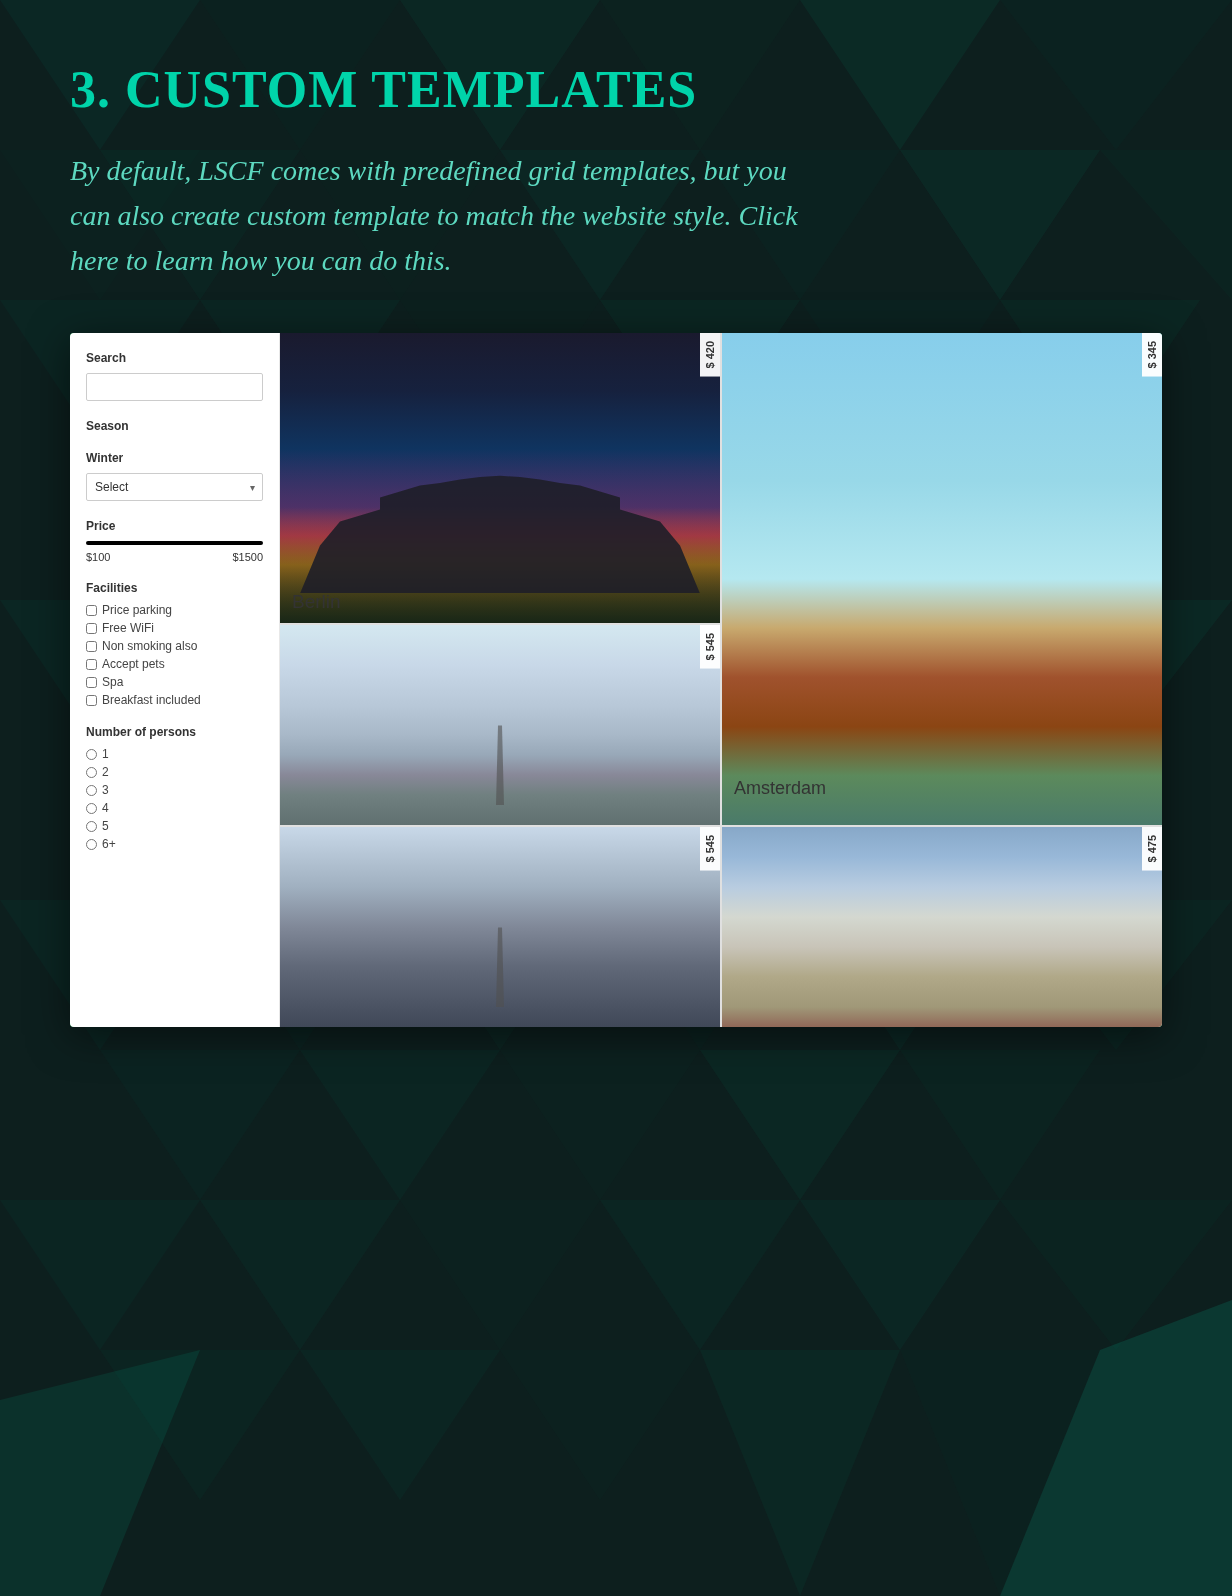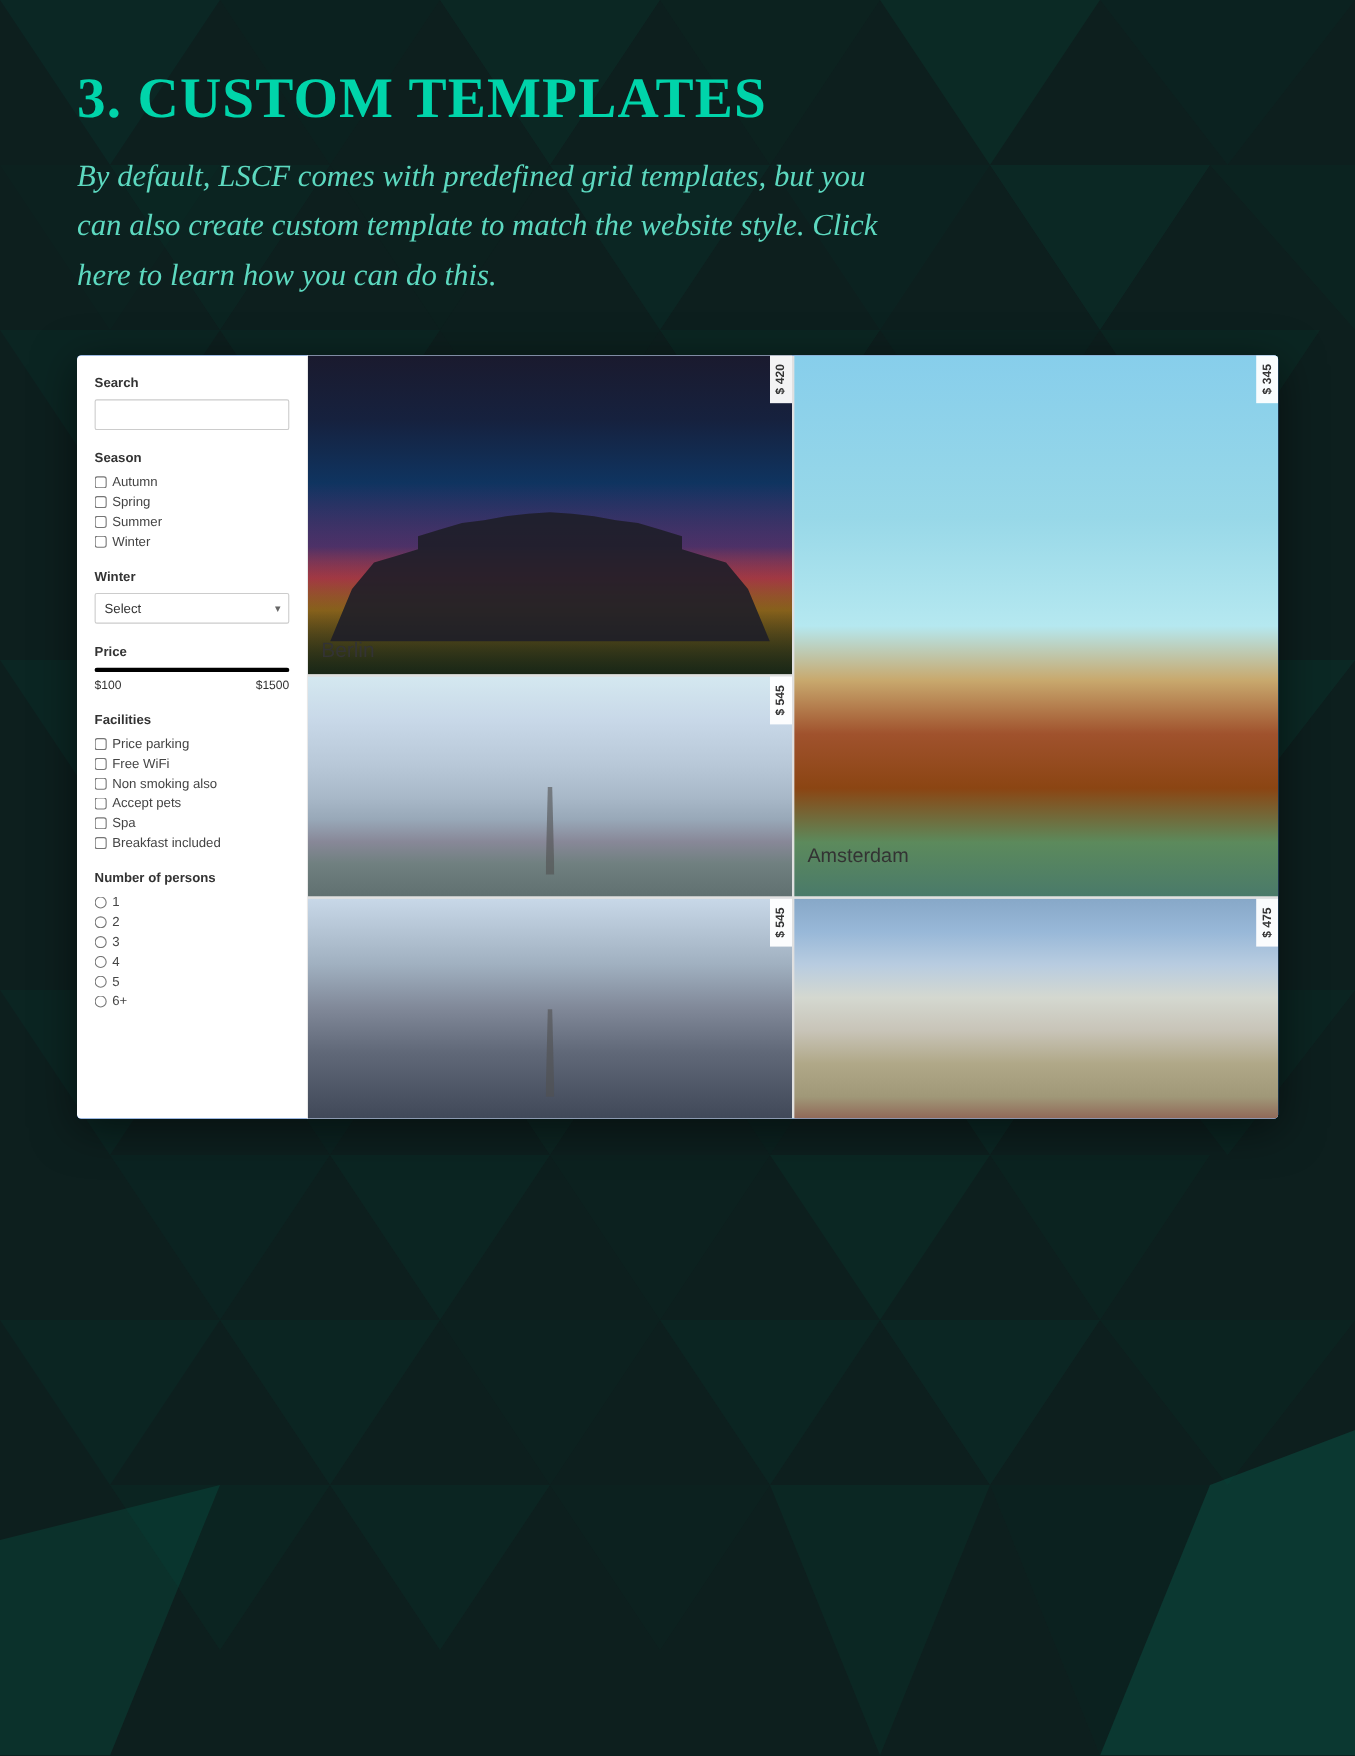--- a/index.html
+++ b/index.html
@@ -31,39 +31,39 @@
     .page-content {
       position: relative;
       z-index: 1;
       padding: 60px 70px 60px 70px;
     }
 
     .section-title {
       font-size: 52px;
       font-weight: 900;
       color: #00d4aa;
-      margin-bottom: 20px;
+      margin-bottom: 30px;
       font-family: Georgia, serif;
       text-transform: uppercase;
       letter-spacing: 1px;
     }
 
     .section-description {
       font-size: 28px;
       color: #5dd9c0;
       line-height: 1.6;
       max-width: 760px;
       margin-bottom: 50px;
       font-family: Georgia, serif;
       font-style: italic;
     }
 
     
     .widget-mockup {
-      background: #3b82f6;
+      background: #22c55e;
       border-radius: 4px;
       display: flex;
       overflow: hidden;
       box-shadow: 0 8px 40px rgba(0,0,0,0.5);
       margin-top: 16px;
     }
 
     
     .widget-sidebar {
       width: 210px;
@@ -429,38 +429,20 @@
 
     <div class="widget-sidebar">
 
       <div class="sidebar-section">
         <div class="sidebar-label">Search</div>
         <input class="search-input" type="text" placeholder="" style="">
       </div>
 
       <div class="sidebar-section">
         <div class="sidebar-label">Season</div>
-        <div class="checkbox-group">
-          <label class="checkbox-item">
-            <input type="checkbox" style="">
-            <span>Autumn</span>
-          </label>
-          <label class="checkbox-item">
-            <input type="checkbox" style="">
-            <span>Spring</span>
-          </label>
-          <label class="checkbox-item">
-            <input type="checkbox" style="">
-            <span>Summer</span>
-          </label>
-          <label class="checkbox-item">
-            <input type="checkbox" style="">
-            <span>Winter</span>
-          </label>
-        </div>
       </div>
 
       <div class="sidebar-section">
         <div class="sidebar-label">Winter</div>
         <div class="select-wrapper">
           <select>
             <option>Select</option>
           </select>
           <span class="select-arrow">▾</span>
         </div>

